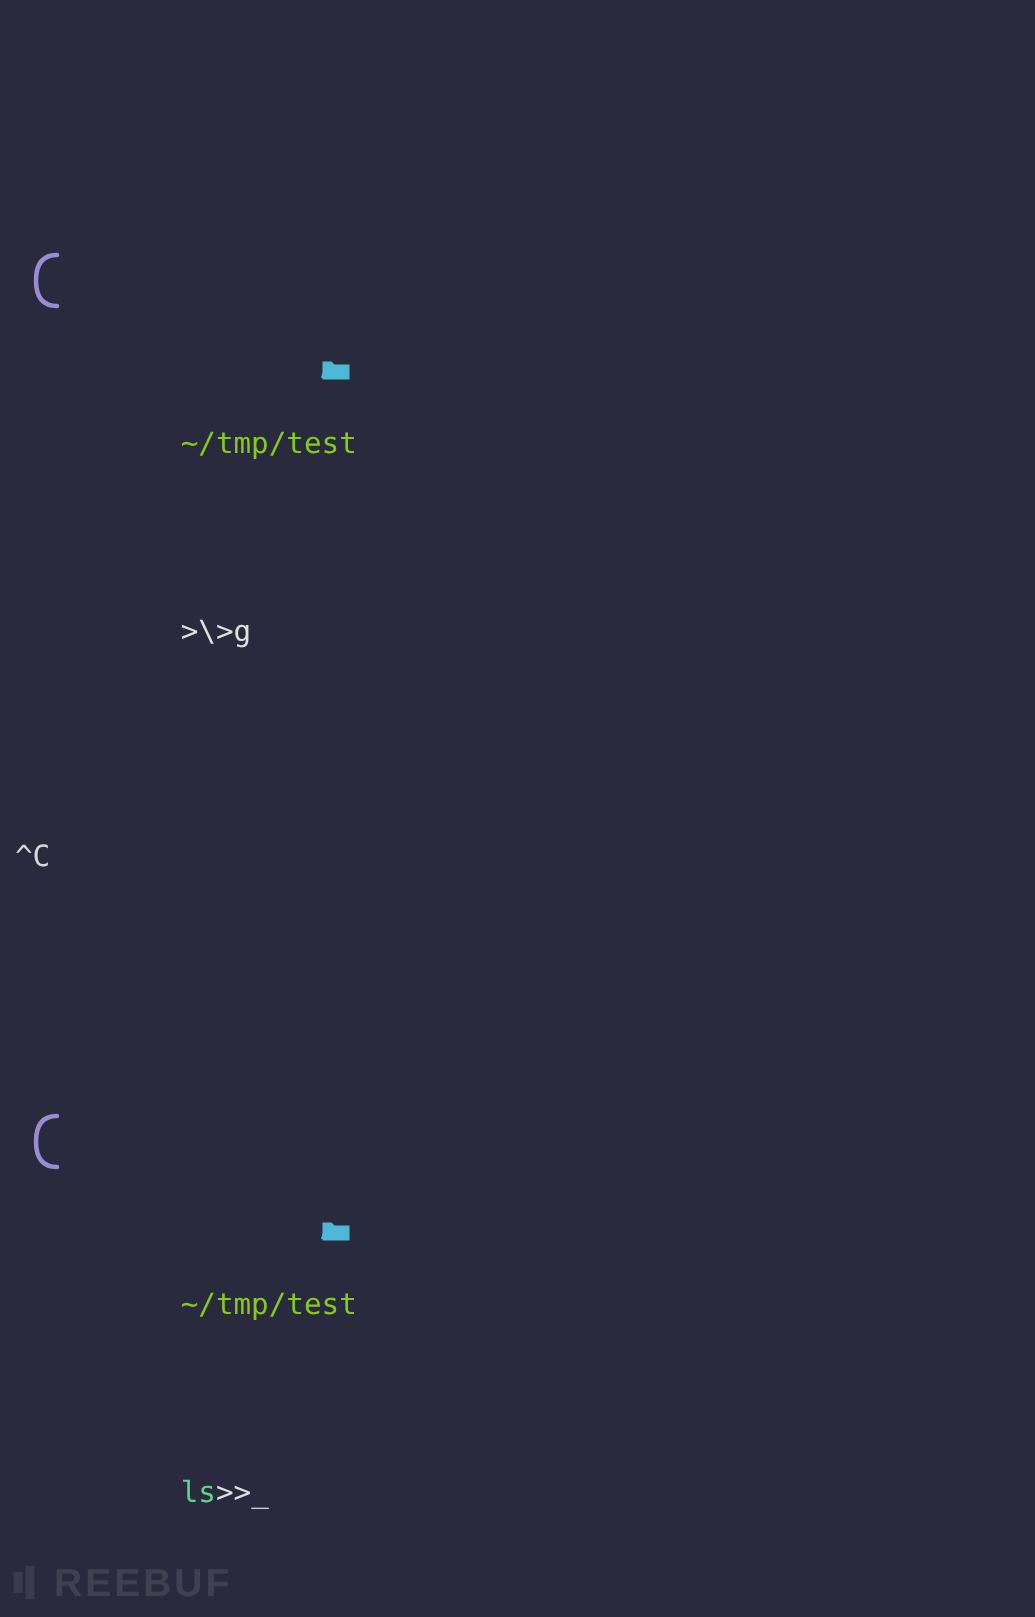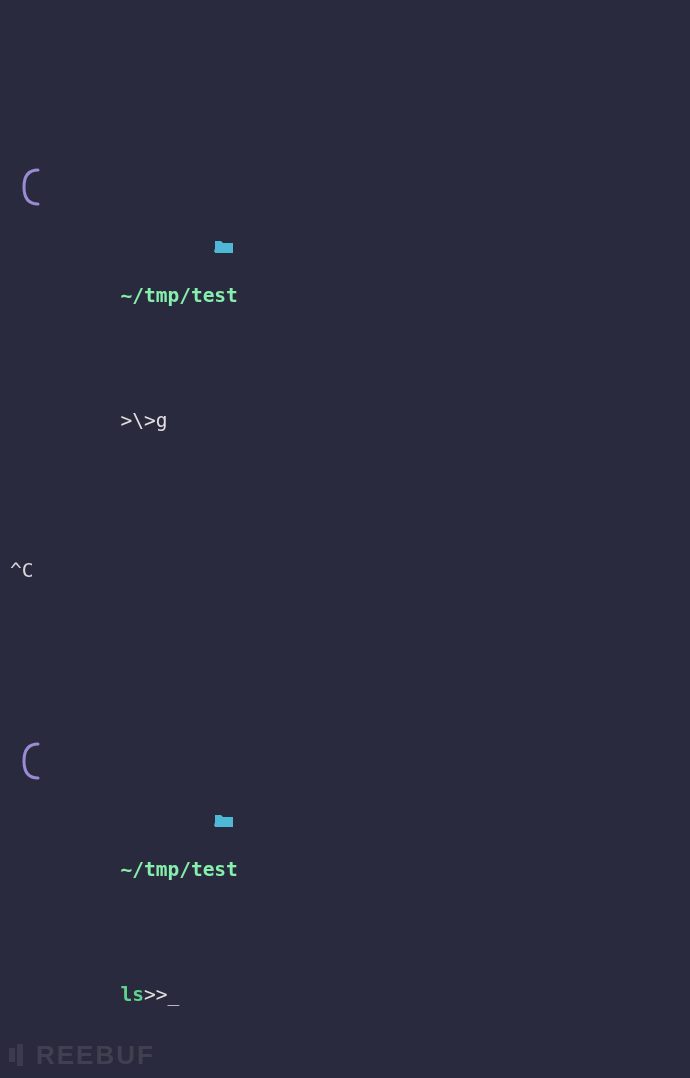--- a/index.html
+++ b/index.html
@@ -34,22 +34,22 @@
   }
   .arc svg { display:block; }
   .folder-icon {
     display: inline-block;
     width: 22px;
     vertical-align: baseline;
     position: relative;
     top: 1px;
   }
   .folder-icon svg { display: inline-block; }
-  .path   { color: #86efac; font-weight: 700; }
-  .cmd    { color: #5fd38d; font-weight: 700; }
+  .path   { color: #84cc16; font-weight: 400; }
+  .cmd    { color: #5fd38d; font-weight: 400; }
   .cmd-arg{ color: #e0e0e0; }
   .out    { color: #d8d8d8; }
   .line   { display: block; }
   .first-row, .second-row { display: block; }
 
   .watermark {
     position: absolute;
     left: 6px;
     bottom: 6px;
     font-family: Arial, sans-serif;

